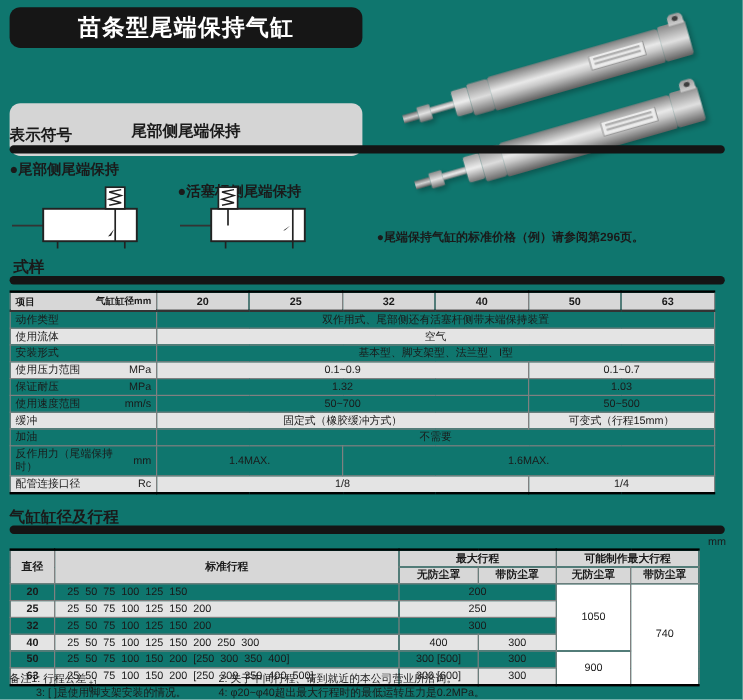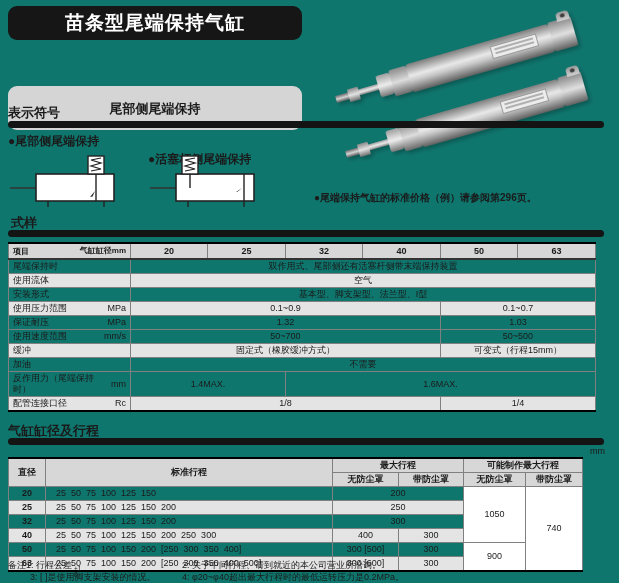--- a/index.html
+++ b/index.html
@@ -171,21 +171,21 @@
         <th>32</th>
         <th>40</th>
         <th>50</th>
         <th>63</th>
       </tr>
     </thead>
     <tbody>
       <tr>
         <td class="lab-cell">
             <div class="inner">
-              <span>尾端保持时</span>
+              <span>动作类型</span>
               <span></span>
             </div>
           </td>
         <td colspan="6">双作用式、尾部侧还有活塞杆侧带末端保持装置</td>
       </tr>
       <tr class="g">
         <td class="lab-cell">
             <div class="inner">
               <span>使用流体</span>
               <span></span>

